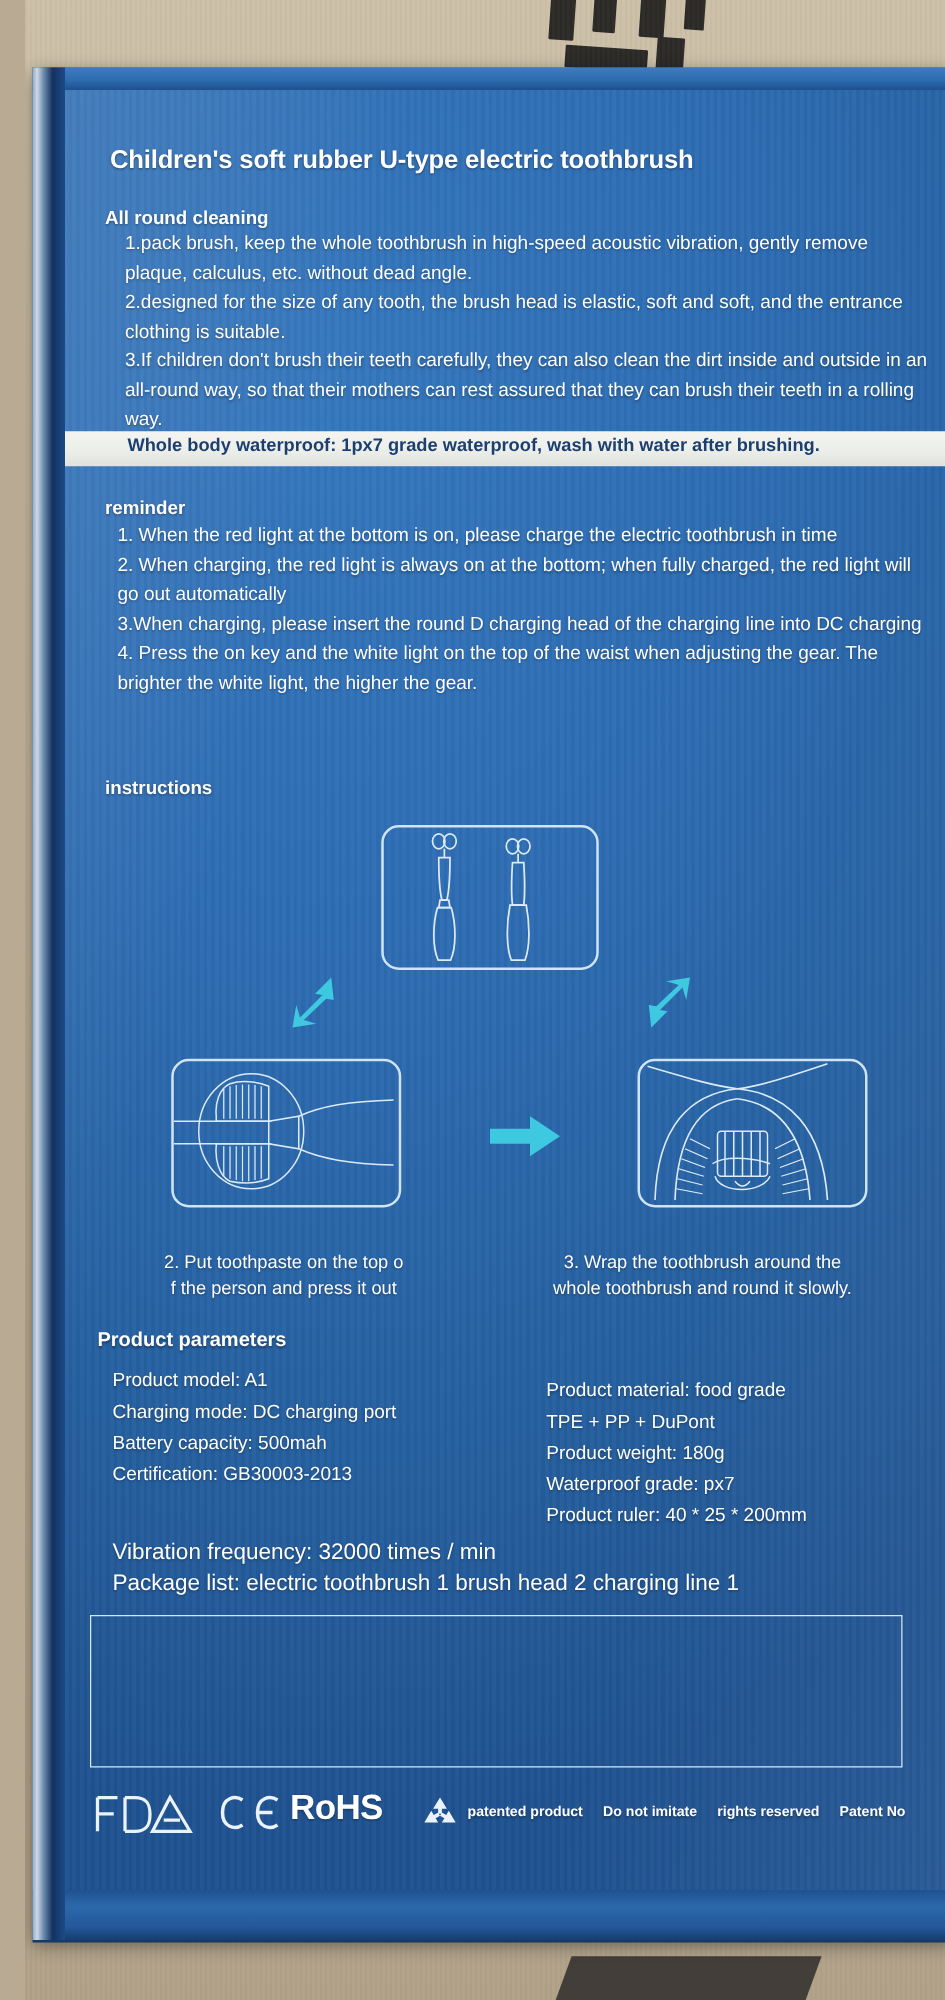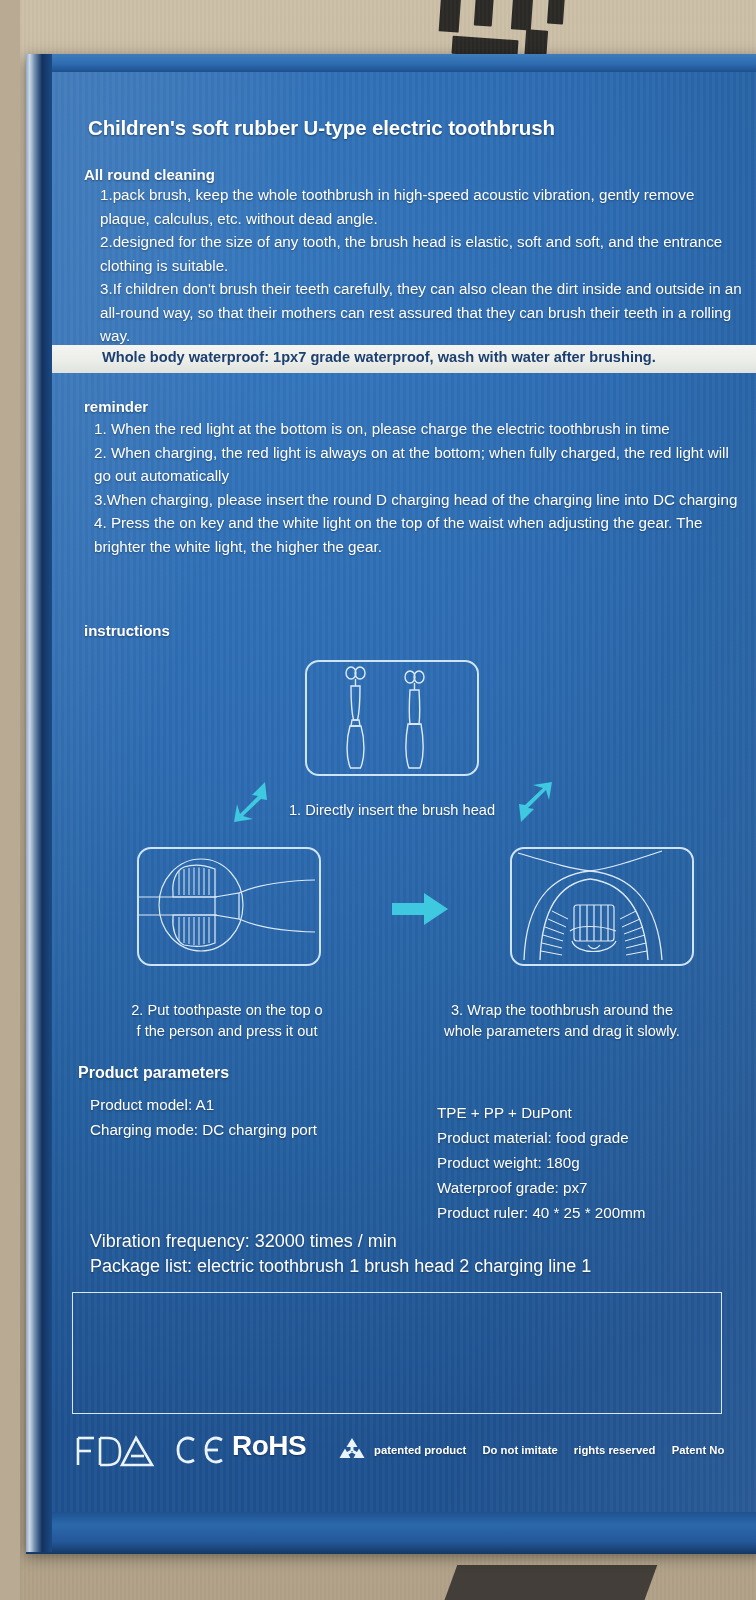--- a/index.html
+++ b/index.html
@@ -204,21 +204,20 @@
     </div>
 
     <svg class="arrow" style="left:180px;top:708px;" width="40" height="44" viewBox="0 0 40 44">
       <path d="M33 2 L20 15 L26 16 L8 34 L5 24 L2 42 L21 39 L11 36 L29 19 L35 20 Z" fill="#3fc9e0"></path>
     </svg>
     <svg class="arrow" style="left:462px;top:708px;" width="40" height="44" viewBox="0 0 40 44">
       <path d="M7 42 L20 29 L14 28 L32 10 L35 20 L38 2 L19 5 L29 8 L11 25 L5 24 Z" fill="#3fc9e0"></path>
     </svg>
 
     <div class="cap cap1">
-      <div>1. Directly insert the brush head</div>
     </div>
 
     <div class="dbox dbox2">
       <svg width="176" height="111" viewBox="0 0 176 111">
         <g fill="none" stroke="#dceaf8" stroke-width="1.2">
           <path d="M0 48 L78 48"></path>
           <path d="M0 66 L78 66"></path>
           <ellipse cx="62" cy="56" rx="42" ry="46"></ellipse>
           <path d="M45 18 C36 22, 33 34, 34 44 L34 48 L76 48 L76 20 C66 16, 54 15, 45 18 Z"></path>
           <path d="M34 66 L76 66 L76 94 C66 98, 54 98, 45 96 C36 92, 33 78, 34 68 Z"></path>
@@ -285,33 +284,35 @@
         </g>
       </svg>
     </div>
 
     <div class="cap cap2">
       <div>2. Put toothpaste on the top o</div>
       <div>f the person and press it out</div>
     </div>
     <div class="cap cap3">
       <div>3. Wrap the toothbrush around the</div>
-      <div>whole parameters and drag it slowly.</div>
+      <div>whole toothbrush and round it slowly.</div>
     </div>
 
     <div class="h-bold params-head">Product parameters</div>
 
     <div class="params params-l">
       <div>Product model: A1</div>
       <div>Charging mode: DC charging port</div>
+      <div>Battery capacity: 500mah</div>
+      <div>Certification: GB30003-2013</div>
     </div>
 
     <div class="params params-r" style="top:1028px;">
+      <div>Product material: food grade</div>
       <div>TPE + PP + DuPont</div>
-      <div>Product material: food grade</div>
       <div>Product weight: 180g</div>
       <div>Waterproof grade: px7</div>
       <div>Product ruler: 40 * 25 * 200mm</div>
     </div>
 
     <div class="params-wide">
       <div>Vibration frequency: 32000 times / min</div>
       <div>Package list: electric toothbrush 1 brush head 2 charging line 1</div>
     </div>
 

